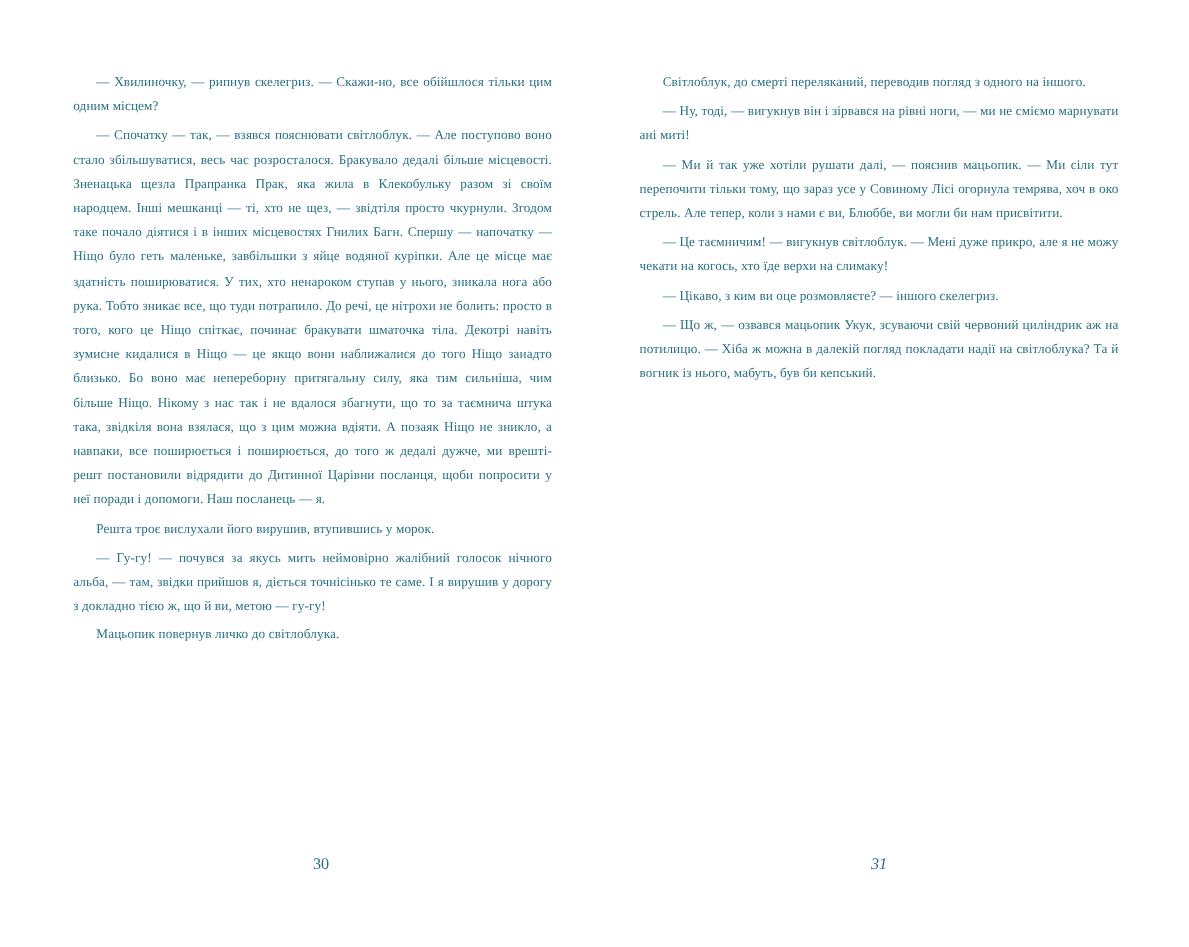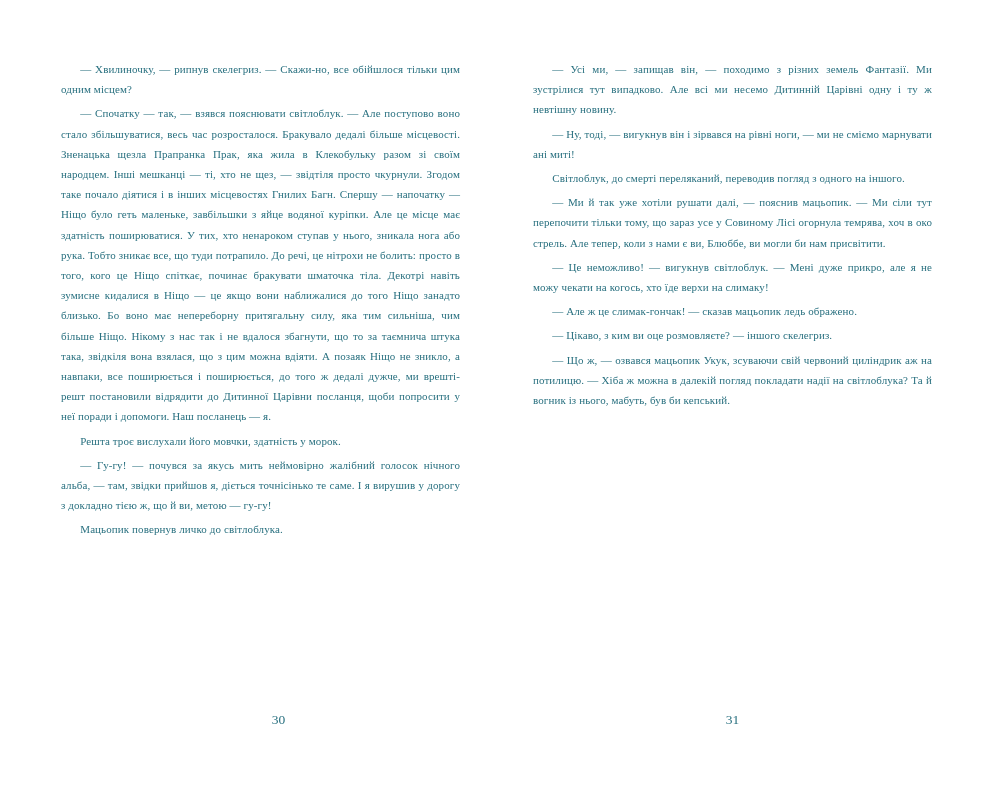--- a/index.html
+++ b/index.html
@@ -33,46 +33,44 @@
     letter-spacing: 0.1px;
   }
   .page-number {
     position: absolute;
     top: 712px;
     width: 407px;
     text-align: center;
     font-size: 13.5px;
     color: #2a7180;
   }
-  .page-number-left  { left: 75px; }
-  .page-number-right { left: 529px; }
+  .page-number-left  { left: 64px; }
+  .page-number-right { left: 529px; font-style: italic; }
 </style>
 </head>
 <body>
 
 <div class="spread">
 
   <div class="page page-left">
     <div class="text">
       <p>— Хвилиночку, — рипнув скелегриз. — Скажи-но, все обійшлося тільки цим одним місцем?</p>
       <p>— Спочатку — так, — взявся пояснювати світлоблук. — Але поступово воно стало збільшуватися, весь час розросталося. Бракувало дедалі більше місцевості. Зненацька щезла Прапранка Прак, яка жила в Клекобульку разом зі своїм народцем. Інші мешканці — ті, хто не щез, — звідтіля просто чкурнули. Згодом таке почало діятися і в інших місцевостях Гнилих Багн. Спершу — напочатку — Ніщо було геть маленьке, завбільшки з яйце водяної куріпки. Але це місце має здатність поширюватися. У тих, хто ненароком ступав у нього, зникала нога або рука. Тобто зникає все, що туди потрапило. До речі, це нітрохи не болить: просто в того, кого це Ніщо спіткає, починає бракувати шматочка тіла. Декотрі навіть зумисне кидалися в Ніщо — це якщо вони наближалися до того Ніщо занадто близько. Бо воно має непереборну притягальну силу, яка тим сильніша, чим більше Ніщо. Нікому з нас так і не вдалося збагнути, що то за таємнича штука така, звідкіля вона взялася, що з цим можна вдіяти. А позаяк Ніщо не зникло, а навпаки, все поширюється і поширюється, до того ж дедалі дужче, ми врешті-решт постановили відрядити до Дитинної Царівни посланця, щоби попросити у неї поради і допомоги. Наш посланець — я.</p>
-      <p>Решта троє вислухали його мовчки, здатність у морок.</p>
+      <p>Решта троє вислухали його вирушив, втупившись у морок.</p>
       <p>— Гу-гу! — почувся за якусь мить неймовірно жалібний голосок нічного альба, — там, звідки прийшов я, діється точнісінько те саме. І я вирушив у дорогу з докладно тією ж, що й ви, метою — гу-гу!</p>
       <p>Мацьопик повернув личко до світлоблука.</p>
     </div>
   </div>
 
   <div class="page page-right">
     <div class="text">
-      <p>— Усі ми, — запищав він, — походимо з різних земель Фантазії. Ми зустрілися тут випадково. Але всі ми несемо Дитинній Царівні одну і ту ж невтішну новину.</p>
+      <p>Світлоблук, до смерті переляканий, переводив погляд з одного на іншого.</p>
       <p>— Ну, тоді, — вигукнув він і зірвався на рівні ноги, — ми не сміємо марнувати ані миті!</p>
-      <p>Світлоблук, до смерті переляканий, переводив погляд з одного на іншого.</p>
       <p>— Ми й так уже хотіли рушати далі, — пояснив мацьопик. — Ми сіли тут перепочити тільки тому, що зараз усе у Совиному Лісі огорнула темрява, хоч в око стрель. Але тепер, коли з нами є ви, Блюббе, ви могли би нам присвітити.</p>
-      <p>— Це неможливо! — вигукнув світлоблук. — Мені дуже прикро, але я не можу чекати на когось, хто їде верхи на слимаку!</p>
-      <p>— Але ж це слимак-гончак! — сказав мацьопик ледь ображено.</p>
+      <p>— Це таємничим! — вигукнув світлоблук. — Мені дуже прикро, але я не можу чекати на когось, хто їде верхи на слимаку!</p>
       <p>— Цікаво, з ким ви оце розмовляєте? — іншого скелегриз.</p>
       <p>— Що ж, — озвався мацьопик Укук, зсуваючи свій червоний циліндрик аж на потилицю. — Хіба ж можна в далекій погляд покладати надії на світлоблука? Та й вогник із нього, мабуть, був би кепський.</p>
     </div>
   </div>
 
   <div class="page-number page-number-left">30</div>
   <div class="page-number page-number-right">31</div>
 
 </div>
 

